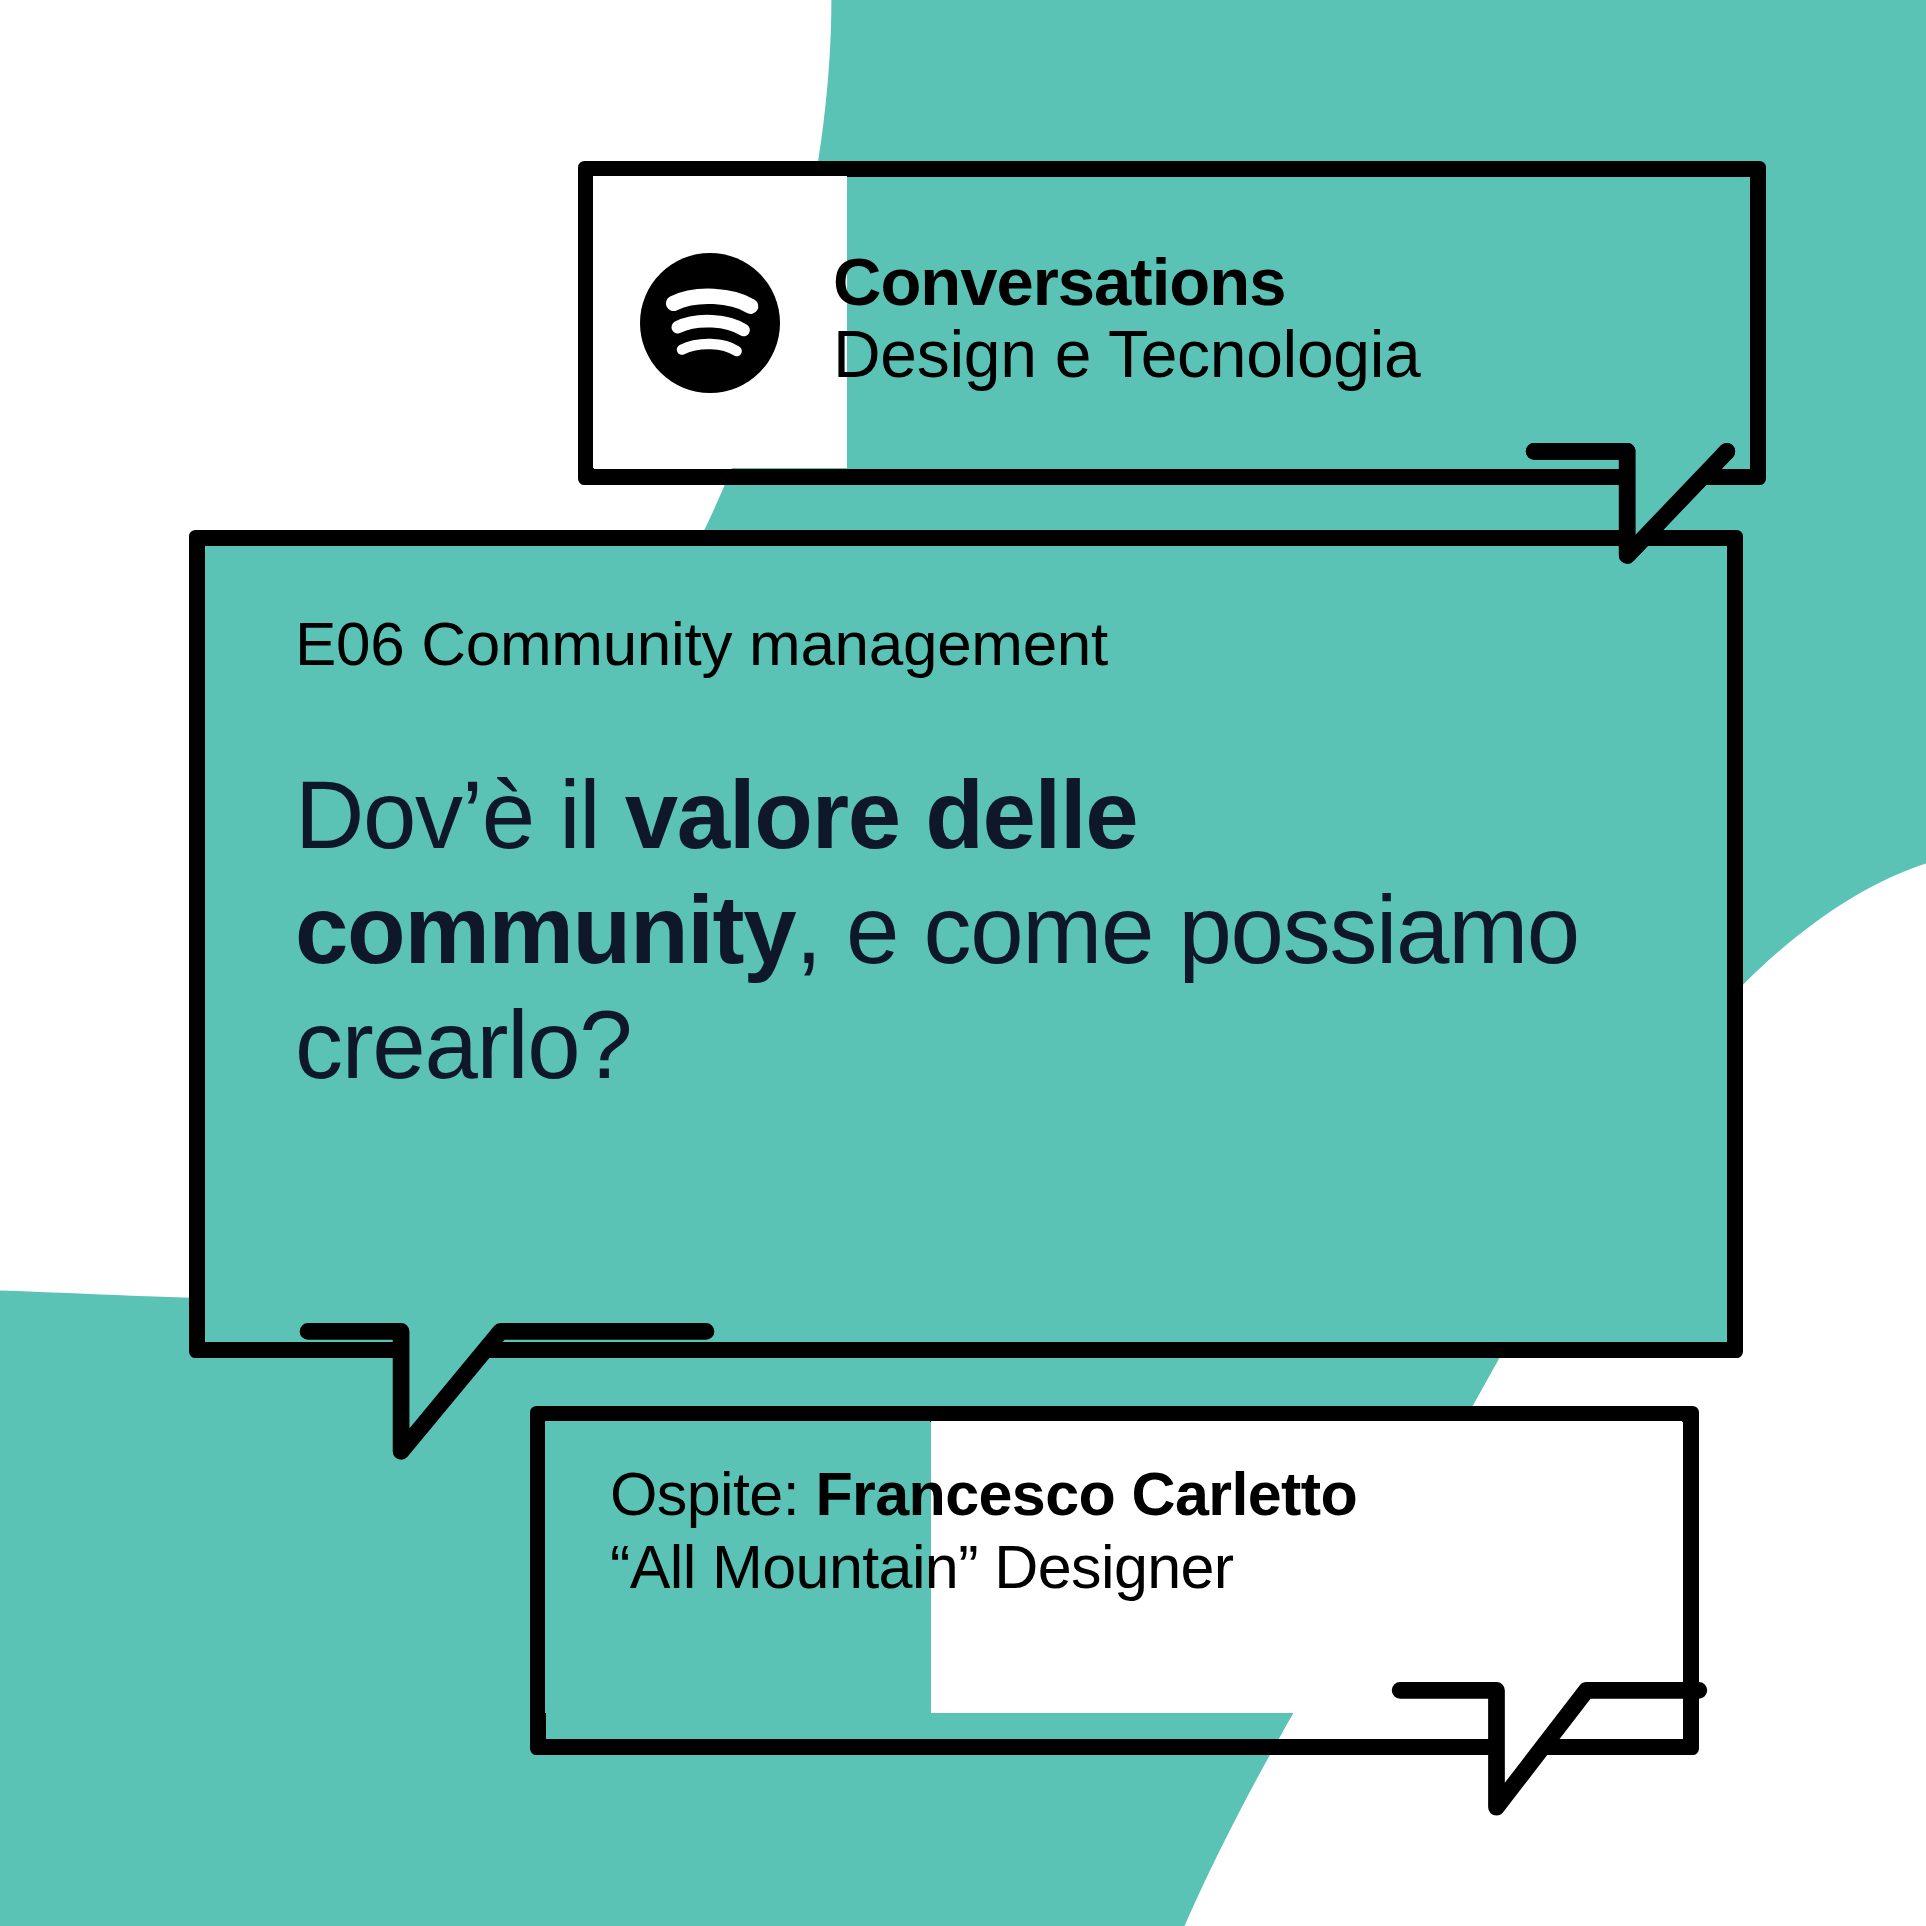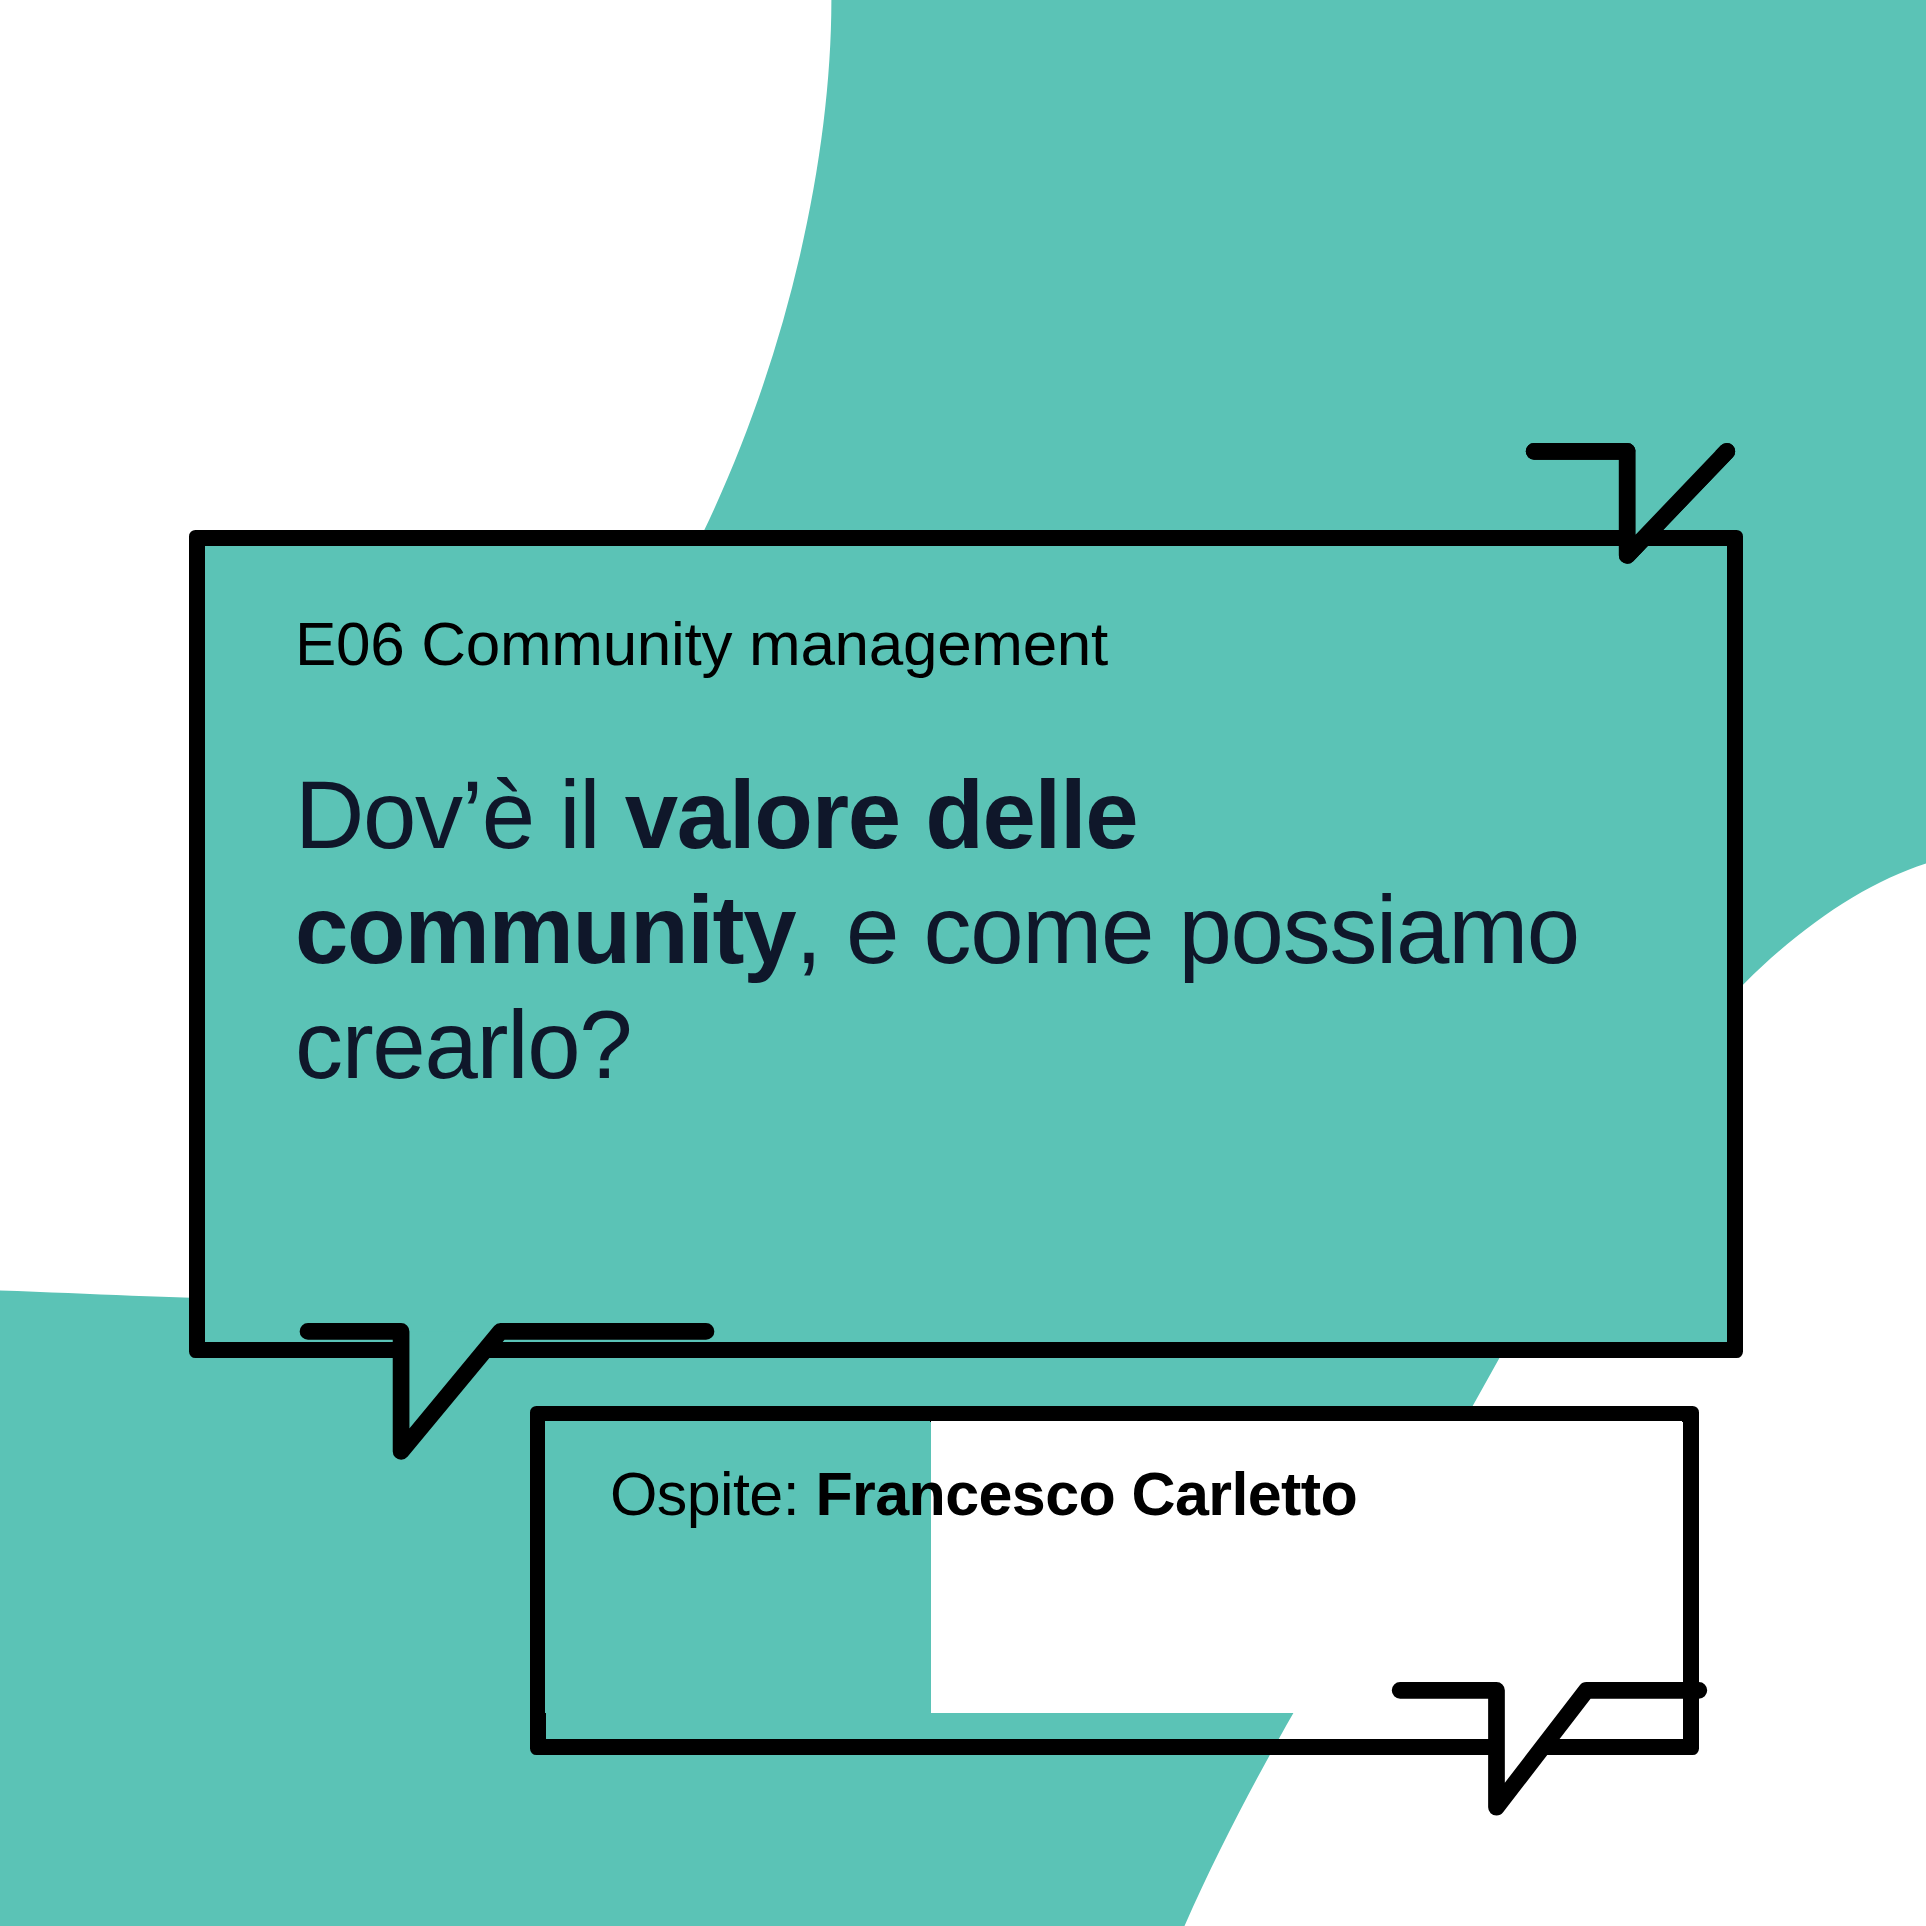--- a/index.html
+++ b/index.html
@@ -161,20 +161,37 @@
              C 965,1100 860,1360 840,1640
              C 825,1830 790,1930 660,1985
              C 520,2042 300,2020 0,2010 Z" fill="#FFFFFF"></path>
 
     <path d="M 3000,1345 C 2860,1390 2700,1520 2580,1700
              C 2450,1900 2335,2120 2215,2330
              C 2090,2545 1960,2740 1845,3000
              L 3000,3000 Z" fill="#FFFFFF"></path>
   </svg>
 
+  <div id="header-bubble" class="bubble">
+    <div id="header-logo-plate"></div>
+    <div id="header-inner">
+      <div id="spotify-mark">
+        <svg viewBox="0 0 100 100" width="140" height="140">
+          <circle cx="50" cy="50" r="50" fill="#000000"></circle>
+          <path d="M24 36 C40 28 66 30 79 38" stroke="#FFFFFF" stroke-width="11" stroke-linecap="round" fill="none"></path>
+          <path d="M27 53 C41 46 63 48 74 55" stroke="#FFFFFF" stroke-width="9" stroke-linecap="round" fill="none"></path>
+          <path d="M30 69 C42 63 60 64 69 70" stroke="#FFFFFF" stroke-width="7.5" stroke-linecap="round" fill="none"></path>
+        </svg>
+      </div>
+      <div id="header-text">
+        <div id="show-title">Conversations</div>
+        <div id="show-subtitle">Design e Tecnologia</div>
+      </div>
+    </div>
+  </div>
 
   <svg id="tail-header" class="tail-svg" viewBox="0 0 420 330">
     <path d="M 0,13 L 145,13 L 145,175 L 300,13" fill="none" stroke="#000000" stroke-width="26" stroke-linejoin="round" stroke-linecap="round" transform="translate(0,0) scale(1,1) rotate(0)"></path>
     <path d="M 300,13 L 145,175 L 145,13 Z" fill="#5BC3B6" stroke="none"></path>
     <path d="M 0,13 L 145,13 L 145,175 L 300,13" fill="none" stroke="#000000" stroke-width="26" stroke-linejoin="round" stroke-linecap="round"></path>
   </svg>
 
   <div id="main-bubble" class="bubble">
     <div id="main-inner">
       <div id="episode-label">E06 Community management</div>
@@ -189,20 +206,21 @@
     <path d="M 0,13 L 145,13 L 145,200 L 300,13 L 620,13" fill="none" stroke="#000000" stroke-width="26" stroke-linejoin="round" stroke-linecap="round"></path>
   </svg>
 
   <div id="guest-bubble" class="bubble">
     <div id="guest-plate-teal"></div>
     <div id="guest-plate-white"></div>
     <div id="guest-inner">
       <div id="guest-line-1">
         <span>Ospite: </span><b>Francesco Carletto</b>
       </div>
+      <div id="guest-line-2">“All Mountain” Designer</div>
     </div>
   </div>
 
   <svg id="tail-guest" class="tail-svg" viewBox="0 0 560 330">
     <path d="M 290,13 L 150,195 L 150,13 Z" fill="#FFFFFF" stroke="none"></path>
     <path d="M 0,13 L 150,13 L 150,195 L 290,13 L 465,13" fill="none" stroke="#000000" stroke-width="26" stroke-linejoin="round" stroke-linecap="round"></path>
   </svg>
 
 </div>
 

